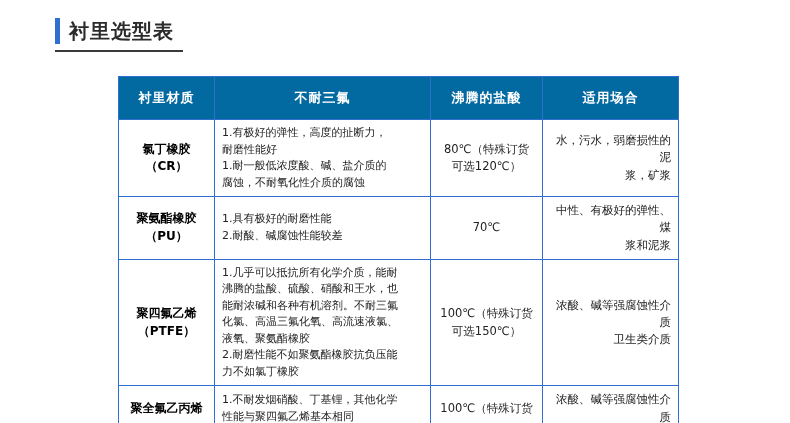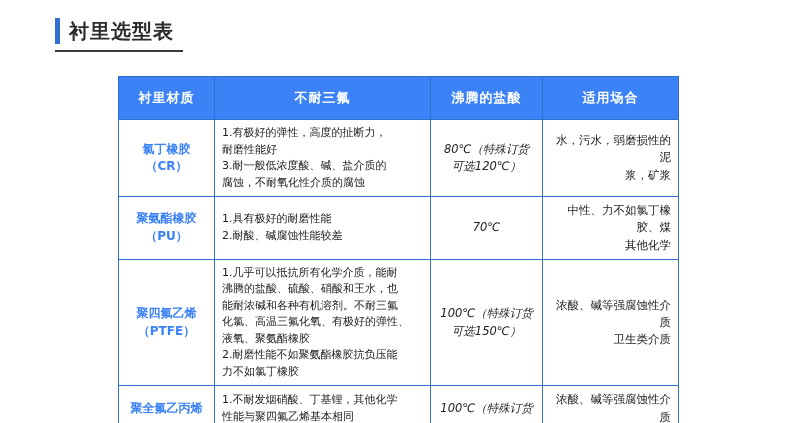--- a/index.html
+++ b/index.html
@@ -55,53 +55,52 @@
     width: 560px;
     border-collapse: collapse;
     table-layout: fixed;
   }
   table.lining th, table.lining td {
     border: 1px solid #2f6fd0;
     vertical-align: middle;
     padding: 5px 7px;
   }
   table.lining thead th {
-    background: #3b82f6;
+    background: #0369a1;
     border: 1px solid #2f6fd0;
     color: #ffffff;
     font-size: 13px;
     font-weight: bold;
     text-align: center;
     height: 32px;
     letter-spacing: 1px;
   }
   .col-mat   { width: 96px; }
   .col-perf  { width: 216px; }
   .col-temp  { width: 112px; }
   .col-scene { width: 136px; }
 
   td.material {
     text-align: center;
-    color: #3b82f6;
+    color: #000000;
     font-size: 12px;
     font-weight: bold;
     line-height: 1.45;
   }
   td.perf {
     color: #222222;
     font-size: 11px;
     line-height: 1.5;
     text-align: left;
   }
   td.temp {
     text-align: center;
     color: #222222;
     font-size: 11.5px;
     line-height: 1.5;
-    font-style: italic;
   }
   td.scene {
     color: #222222;
     font-size: 11.5px;
     line-height: 1.5;
     text-align: right;
   }
   .ln { display: block; }
 </style>
 </head>
@@ -133,21 +132,21 @@
     <tbody>
 
       <tr>
         <td class="material">
           <span class="ln">氯丁橡胶</span>
           <span class="ln">（CR）</span>
         </td>
         <td class="perf">
           <span class="ln">1.有极好的弹性，高度的扯断力，</span>
           <span class="ln">耐磨性能好</span>
-          <span class="ln">3.耐一般低浓度酸、碱、盐介质的</span>
+          <span class="ln">1.耐一般低浓度酸、碱、盐介质的</span>
           <span class="ln">腐蚀，不耐氧化性介质的腐蚀</span>
         </td>
         <td class="temp">
           <span class="ln">80℃（特殊订货</span>
           <span class="ln">可选120℃）</span>
         </td>
         <td class="scene">
           <span class="ln">水，污水，弱磨损性的泥</span>
           <span class="ln">浆，矿浆</span>
         </td>
@@ -159,35 +158,35 @@
           <span class="ln">（PU）</span>
         </td>
         <td class="perf">
           <span class="ln">1.具有极好的耐磨性能</span>
           <span class="ln">2.耐酸、碱腐蚀性能较差</span>
         </td>
         <td class="temp">
           <span class="ln">70℃</span>
         </td>
         <td class="scene">
-          <span class="ln">中性、力不如氯丁橡胶、煤</span>
-          <span class="ln">其他化学</span>
+          <span class="ln">中性、有极好的弹性、煤</span>
+          <span class="ln">浆和泥浆</span>
         </td>
       </tr>
 
       <tr>
         <td class="material">
           <span class="ln">聚四氟乙烯</span>
           <span class="ln">（PTFE）</span>
         </td>
         <td class="perf">
           <span class="ln">1.几乎可以抵抗所有化学介质，能耐</span>
           <span class="ln">沸腾的盐酸、硫酸、硝酸和王水，也</span>
           <span class="ln">能耐浓碱和各种有机溶剂。不耐三氟</span>
-          <span class="ln">化氯、高温三氟化氧、有极好的弹性、</span>
+          <span class="ln">化氯、高温三氟化氧、高流速液氯、</span>
           <span class="ln">液氧、聚氨酯橡胶</span>
           <span class="ln">2.耐磨性能不如聚氨酯橡胶抗负压能</span>
           <span class="ln">力不如氯丁橡胶</span>
         </td>
         <td class="temp">
           <span class="ln">100℃（特殊订货</span>
           <span class="ln">可选150℃）</span>
         </td>
         <td class="scene">
           <span class="ln">浓酸、碱等强腐蚀性介质</span>

